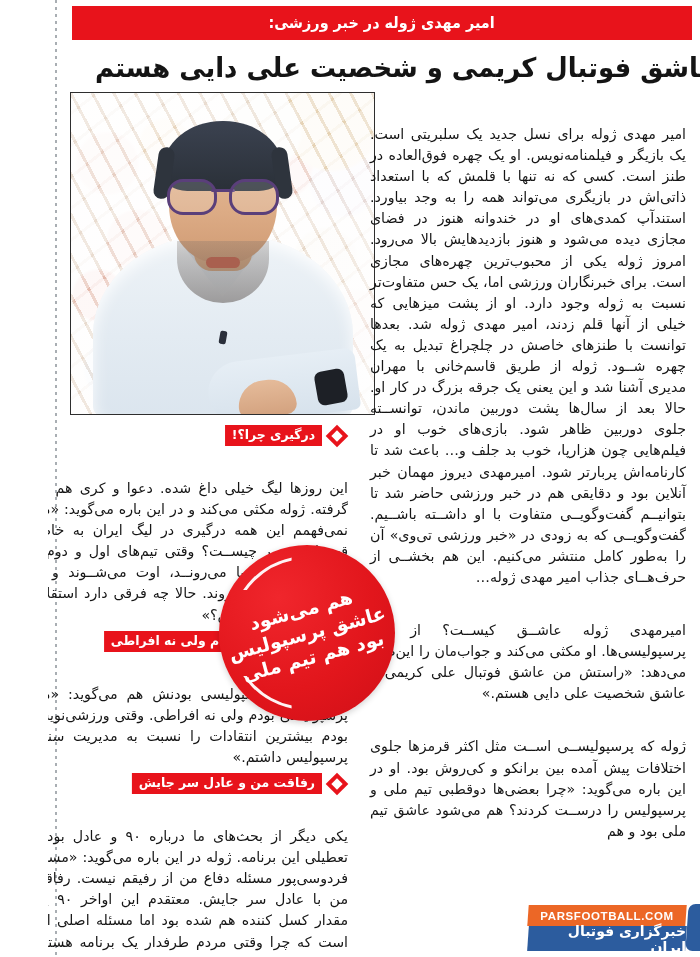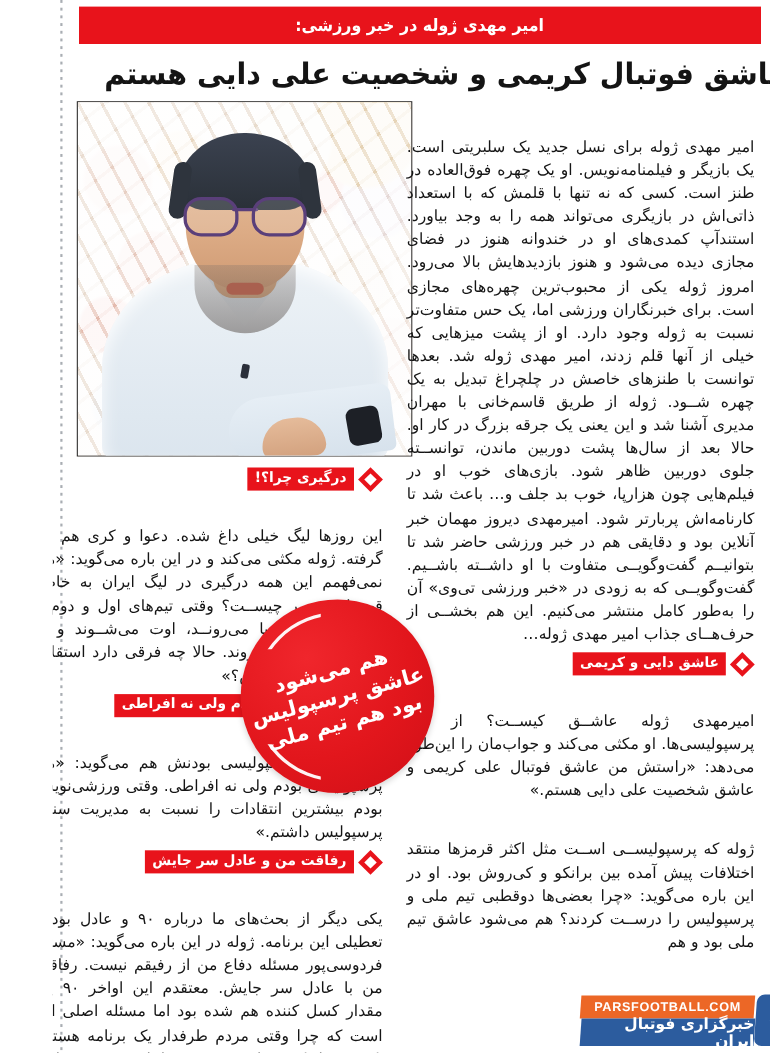--- a/index.html
+++ b/index.html
@@ -314,30 +314,23 @@
     <div class="ph-glasses">
       <span class="ph-lens l"></span>
       <span class="ph-bridge"></span>
       <span class="ph-lens r"></span>
     </div>
   </div>
 
   <div class="col col-right">
     <p class="body">امیر مهدی ژوله برای نسل جدید یک سلبریتی است. یک بازیگر و فیلمنامه‌نویس. او یک چهره فوق‌العاده در طنز است. کسی که نه تنها با قلمش که با استعداد ذاتی‌اش در بازیگری می‌تواند همه را به وجد بیاورد. استند‌آپ کمدی‌های او در خندوانه هنوز در فضای مجازی دیده می‌شود و هنوز بازدیدهایش بالا می‌رود. امروز ژوله یکی از محبوب‌ترین چهره‌های مجازی است. برای خبرنگاران ورزشی اما، یک حس متفاوت‌تر نسبت به ژوله وجود دارد. او از پشت میزهایی که خیلی از آنها قلم زدند، امیر مهدی ژوله شد. بعدها توانست با طنزهای خاصش در چلچراغ تبدیل به یک چهره شــود. ژوله از طریق قاسم‌خانی با مهران مدیری آشنا شد و این یعنی یک جرقه بزرگ در کار او. حالا بعد از سال‌ها پشت دوربین ماندن، توانســته جلوی دوربین ظاهر شود. بازی‌های خوب او در فیلم‌هایی چون هزارپا، خوب بد جلف و… باعث شد تا کارنامه‌اش پربارتر شود. امیرمهدی دیروز مهمان خبر آنلاین بود و دقایقی هم در خبر ورزشی حاضر شد تا بتوانیــم گفت‌وگویــی متفاوت با او داشــته باشــیم. گفت‌وگویــی که به زودی در «خبر ورزشی تی‌وی» آن را به‌طور کامل منتشر می‌کنیم. این هم بخشــی از حرف‌هــای جذاب امیر مهدی ژوله…</p>
 
-    <div class="sec">
-      <span class="diamond-wrap">
-        <span class="diamond-outer"></span>
-          <span class="diamond-inner"></span>
-      </span>
-      <span class="sec-label">عاشق دایی و کریمی</span>
-    </div>
     <p class="body">امیرمهدی ژوله عاشــق کیســت؟ از بین پرسپولیسی‌ها. او مکثی می‌کند و جواب‌مان را این‌طور می‌دهد: «راستش من عاشق فوتبال علی کریمی و عاشق شخصیت علی دایی هستم.»</p>
 
-    <p class="body">ژوله که پرسپولیســی اســت مثل اکثر قرمزها منتقد اختلافات پیش آمده بین برانکو و کی‌روش بود. او در این باره می‌گوید: «چرا بعضی‌ها دوقطبی تیم ملی و پرسپولیس را درســت کردند؟ هم می‌شود عاشق تیم ملی بود و هم</p>
+    <p class="body">ژوله که پرسپولیســی اســت مثل اکثر قرمزها جلوی اختلافات پیش آمده بین برانکو و کی‌روش بود. او در این باره می‌گوید: «چرا بعضی‌ها دوقطبی تیم ملی و پرسپولیس را درســت کردند؟ هم می‌شود عاشق تیم ملی بود و هم</p>
   </div>
 
   <div class="col col-left">
     <div class="sec">
       <span class="diamond-wrap">
         <span class="diamond-outer"></span>
           <span class="diamond-inner"></span>
       </span>
       <span class="sec-label">درگیری چرا؟!</span>
     </div>

